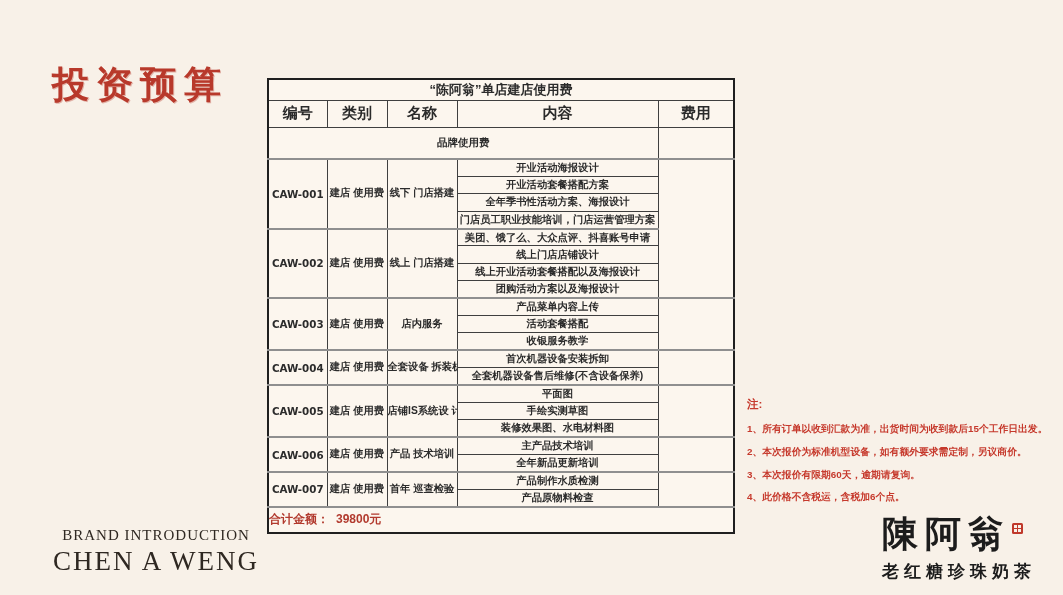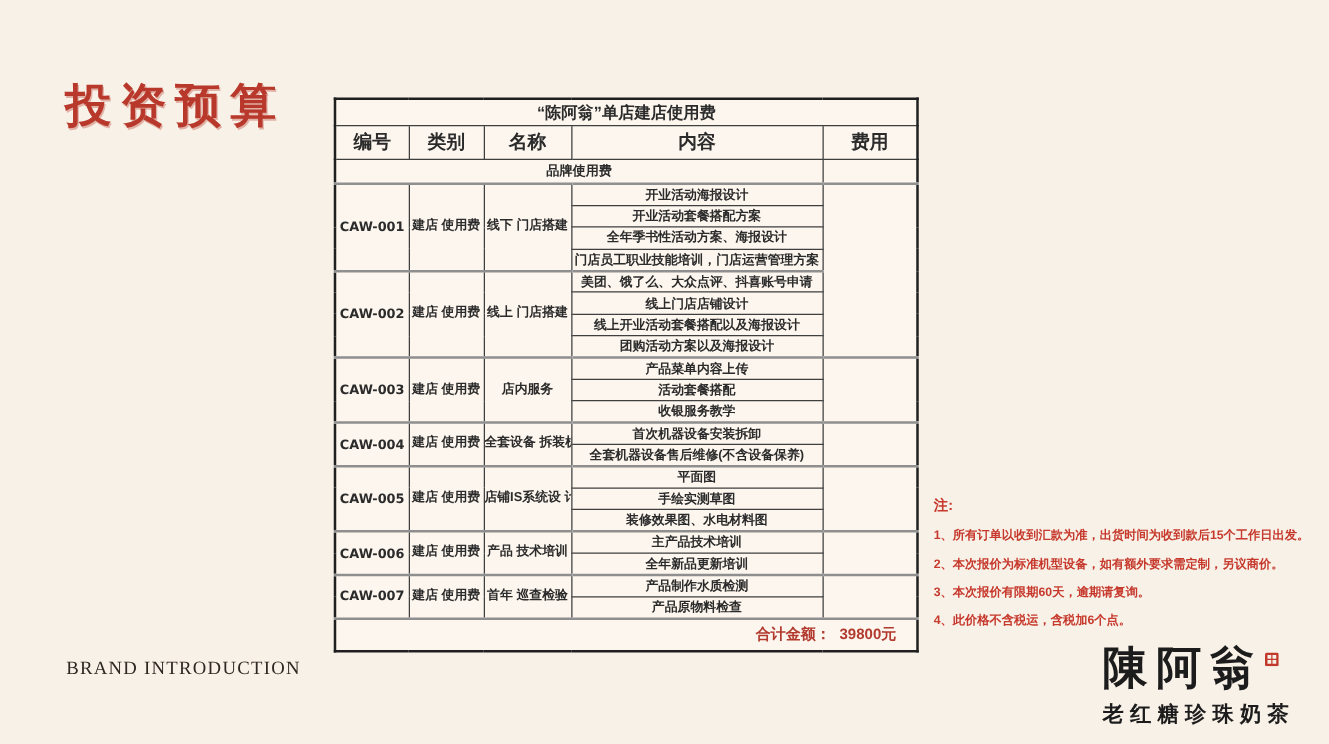--- a/index.html
+++ b/index.html
@@ -29,27 +29,27 @@
     border:2px solid #1f1f1f;
     color:#2b2b2b;
   }
   table.budget td, table.budget th {
     border:1px solid #3f3f3f;
     text-align:center; vertical-align:middle;
     overflow:hidden; white-space:nowrap;
   }
   tr.title-row td { height:21px; font-size:13px; font-weight:700;margin-left:20px; }
   tr.header-row th { height:27px; font-size:15px; font-weight:700; }
-  tr.brand-row td { height:20px; font-size:10.5px; font-weight:700; }
+  tr.brand-row td { height:32px; font-size:10.5px; font-weight:700; }
   tr.sub td { height:17.4px; font-size:10.3px; font-weight:700; }
   td.idcell { font-size:11px; font-weight:400; font-family:"DejaVu Sans",sans-serif; }
   td.wrap { white-space:pre-line; line-height:1.25; font-size:10.5px; font-weight:700; }
   tr.g > td { border-top:2px solid #8f8f8f; }
   tr.total-row td {
-    height:26px; text-align:right; padding-right:16px;
+    height:26px; text-align:left; padding-right:16px;
     font-size:12px; font-weight:700; color:#b23a2e;
   }
   tr.total-row .tv { margin-left:7px; }
 
   
   .notes { position:absolute; left:747px; top:397px; width:308px; color:#c6392c; }
   .notes .ntitle { font-size:11.5px; font-weight:700; }
   .notes .nitem { font-size:9.8px; font-weight:700; margin-top:12px; line-height:1.1; white-space:nowrap; }
 
   
@@ -225,20 +225,21 @@
   <div class="notes">
     <div class="ntitle">注:</div>
     <div class="nitem">1、所有订单以收到汇款为准，出货时间为收到款后15个工作日出发。</div>
     <div class="nitem">2、本次报价为标准机型设备，如有额外要求需定制，另议商价。</div>
     <div class="nitem">3、本次报价有限期60天，逾期请复询。</div>
     <div class="nitem">4、此价格不含税运，含税加6个点。</div>
   </div>
 
   <div class="footer-left">
     <div class="l1">BRAND INTRODUCTION</div>
+    <div class="l2">CHEN A WENG</div>
   </div>
 
   <div class="logo">
     <span class="zh">陳阿翁</span><span class="seal"><svg width="11" height="11" viewBox="0 0 11 11" xmlns="http://www.w3.org/2000/svg">
           <rect x="0" y="0" width="11" height="11" rx="1.5" fill="#c0392b"></rect>
           <rect x="2" y="2" width="3" height="3" fill="#f8f1e8"></rect>
           <rect x="6" y="2" width="3" height="3" fill="#f8f1e8"></rect>
           <rect x="2" y="6" width="3" height="3" fill="#f8f1e8"></rect>
           <rect x="6" y="6" width="3" height="3" fill="#f8f1e8"></rect>
         </svg></span>

